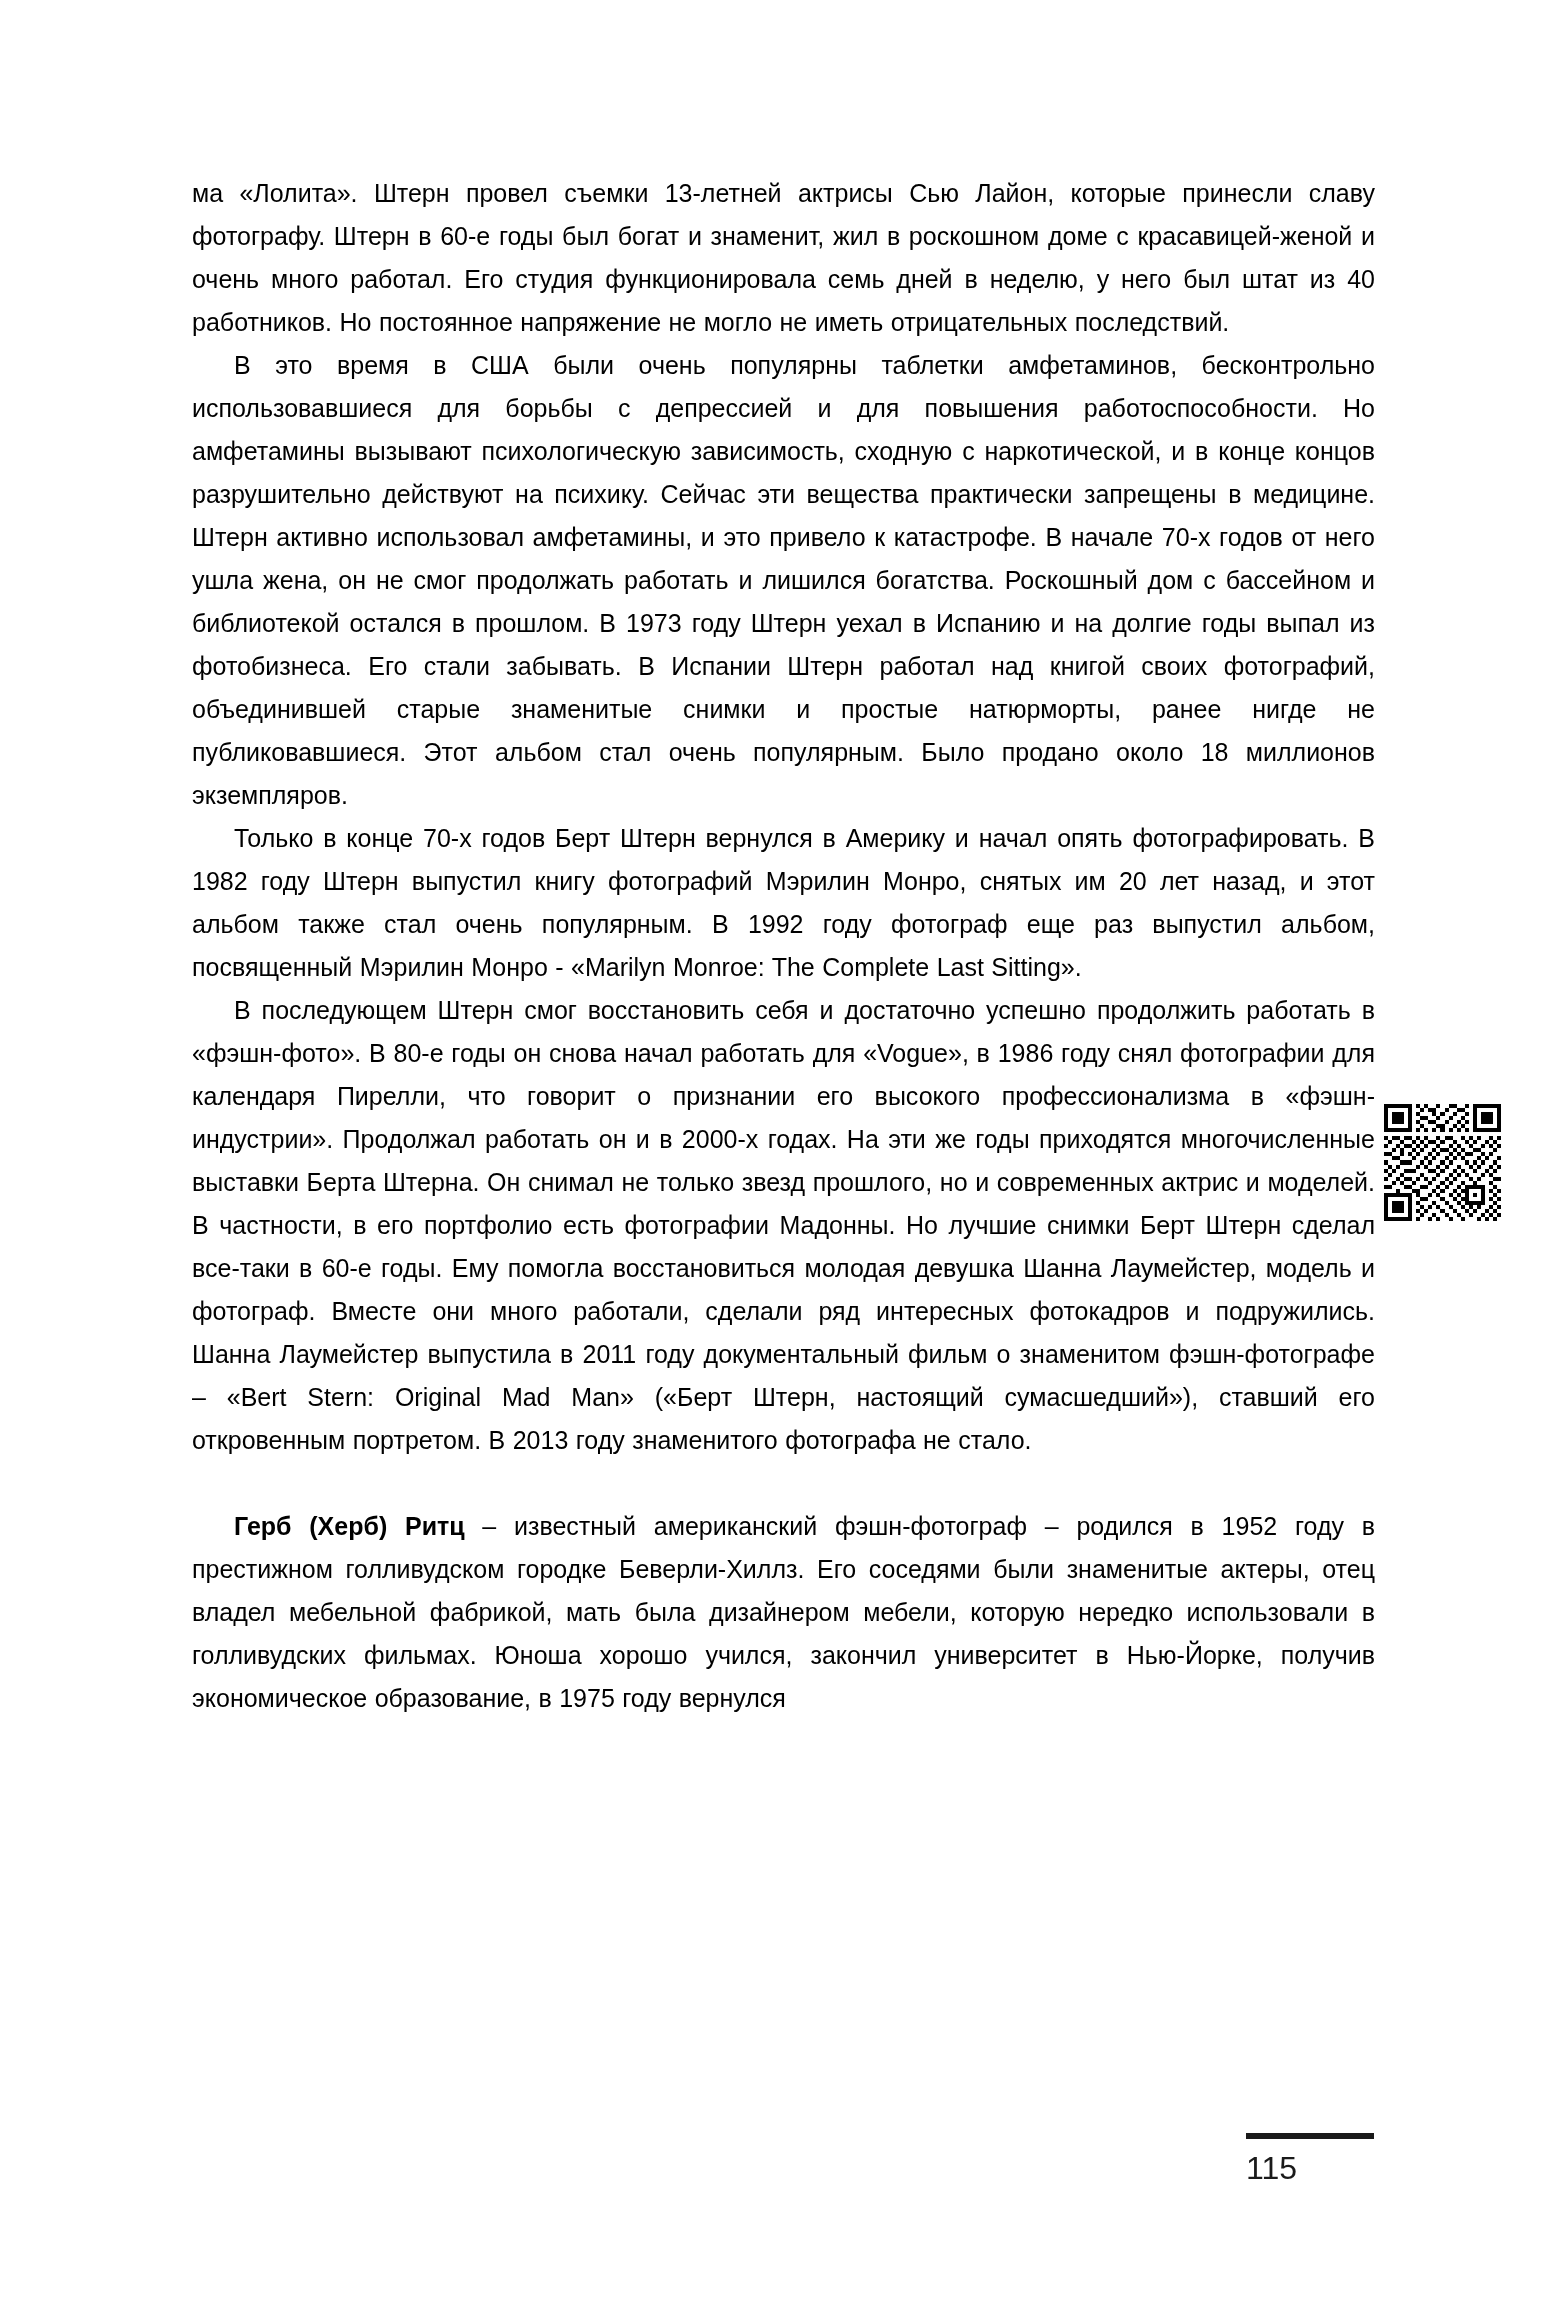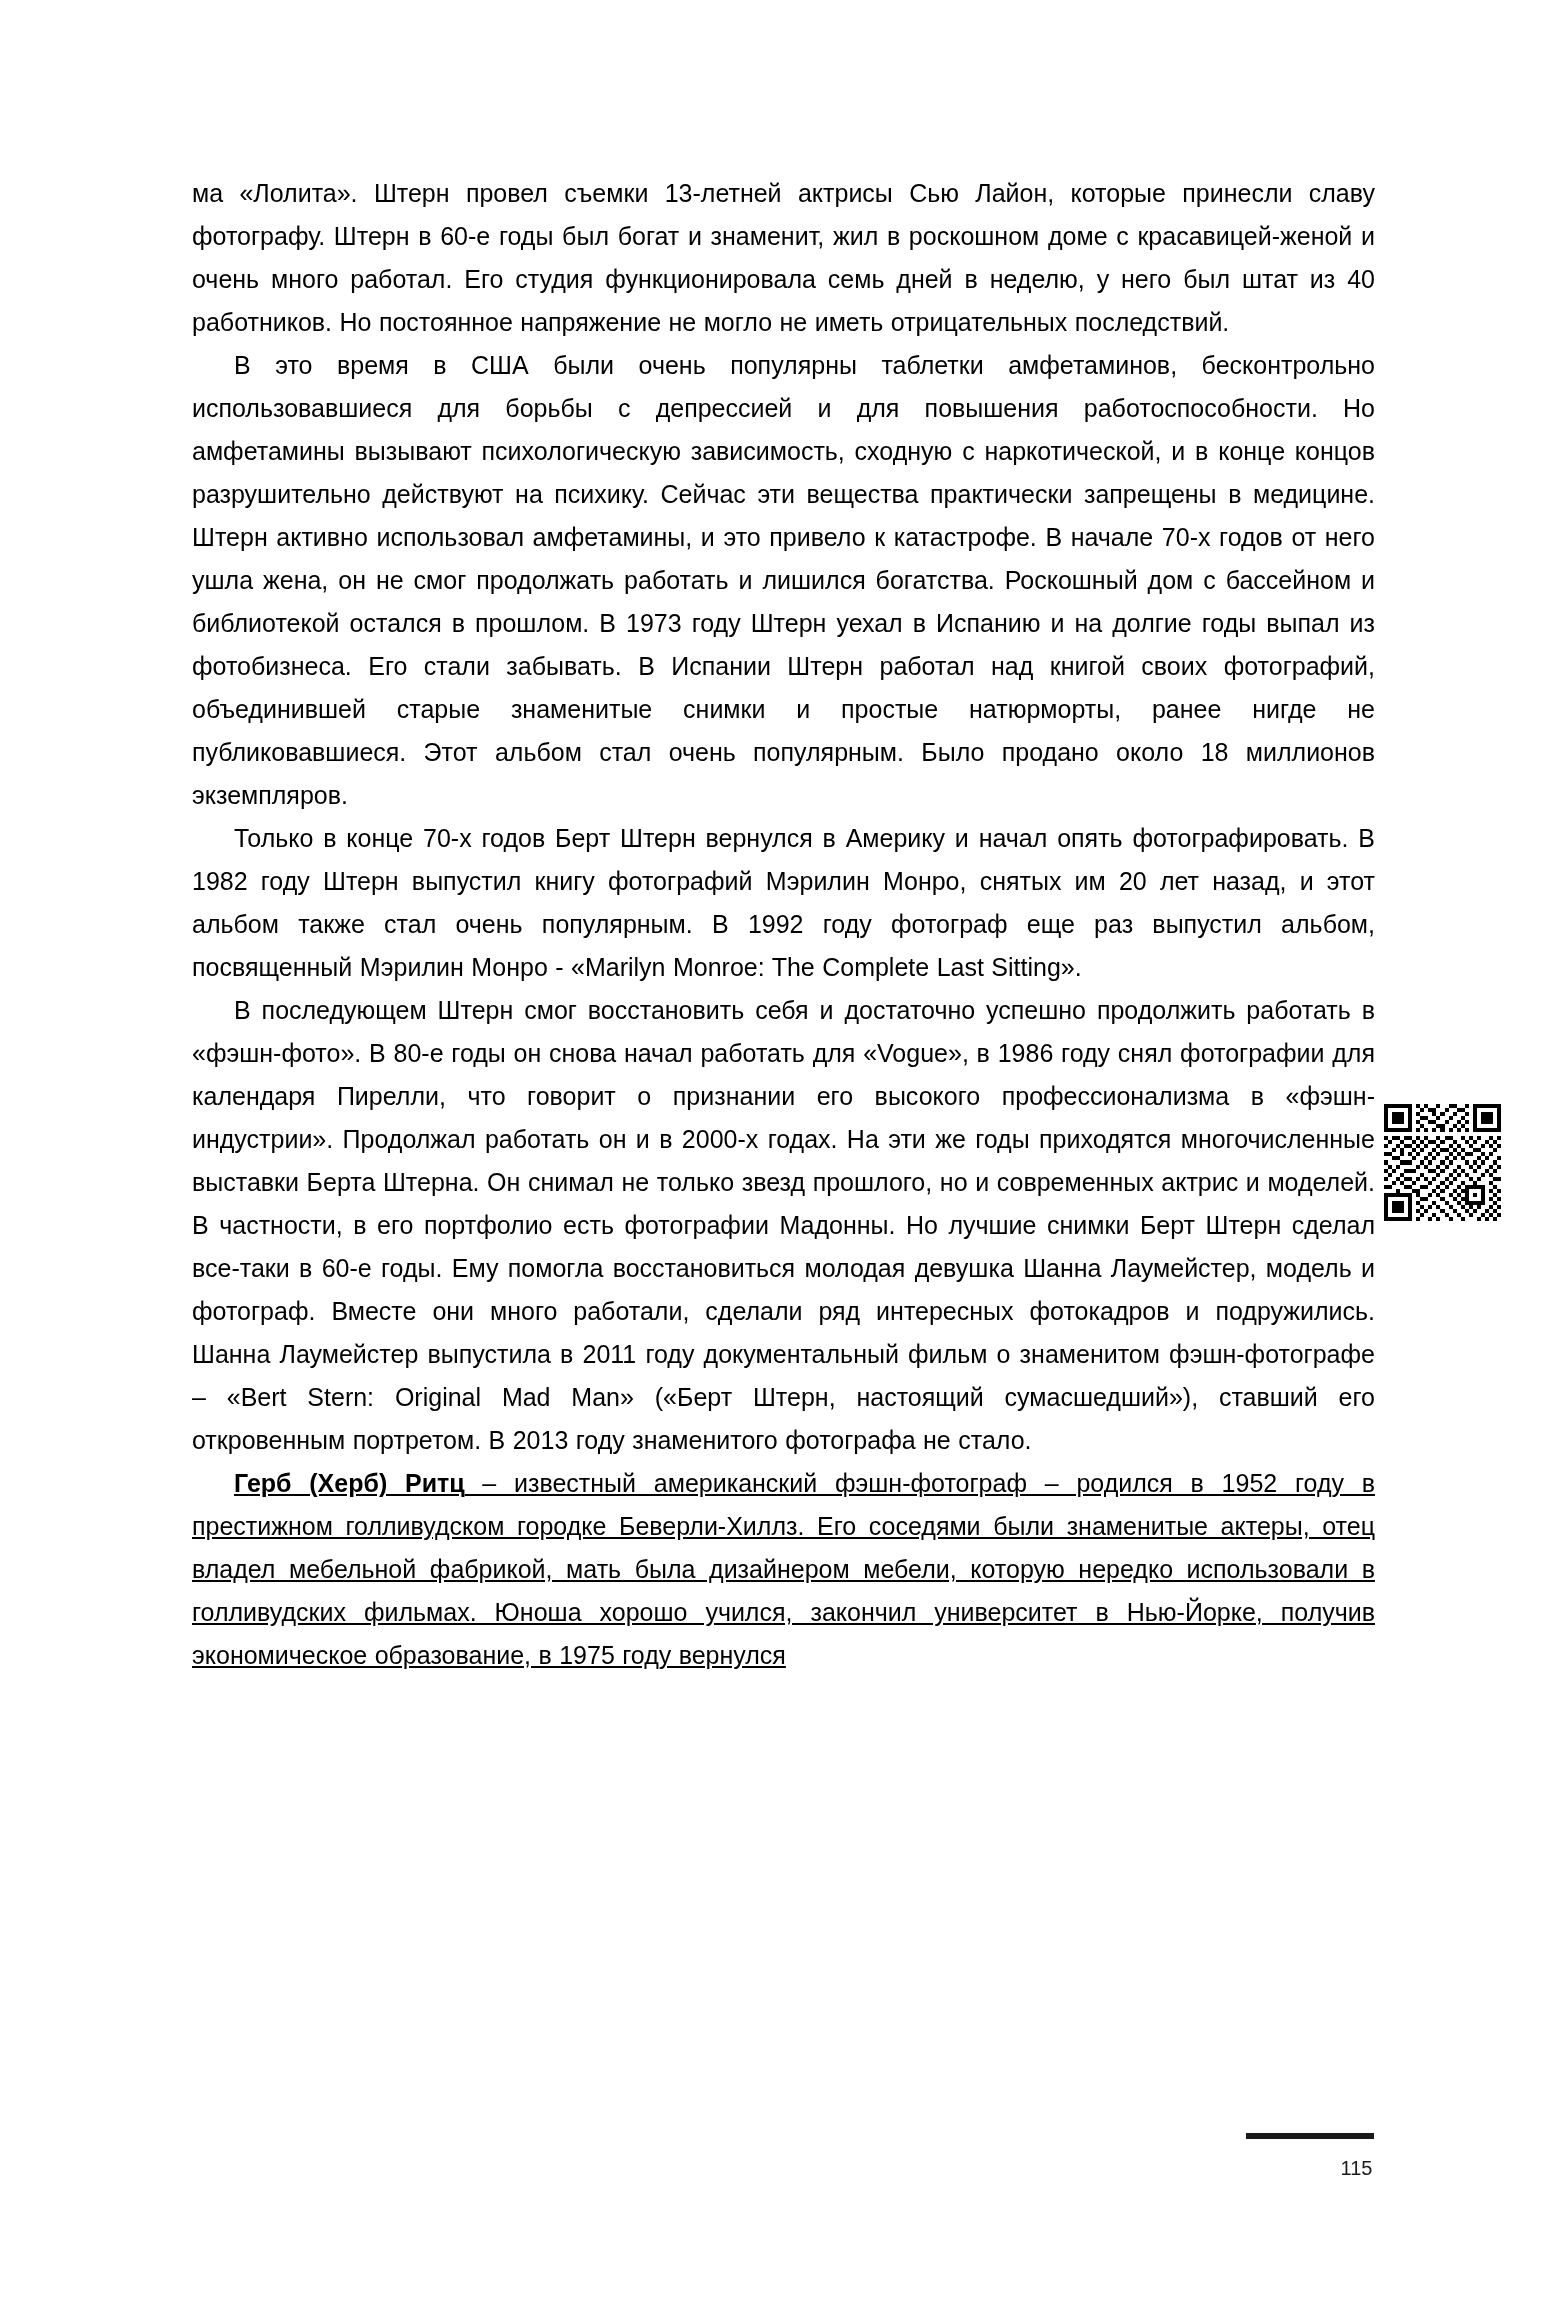--- a/index.html
+++ b/index.html
@@ -31,21 +31,21 @@
     text-justify: inter-word;
     word-spacing: 0.02em;
     letter-spacing: 0px;
     -webkit-hyphens: none;
     hyphens: none;
   }
   p.indent {
     text-indent: 42px;
   }
   p.spaced-before {
-    text-decoration: underline;
+    margin-top: 43px;
   }
   .lead-bold {
     font-weight: bold;
   }
   
   .qr-wrap {
     position: absolute;
     left: 1384px;
     top: 1104px;
     width: 117px;
@@ -65,24 +65,24 @@
     width: 128px;
     text-align: right;
   }
   .footer-rule {
     width: 128px;
     height: 5.6px;
     background: #1a1a1a;
     margin: 0 0 11.2px auto;
   }
   .page-number {
-    font-size: 20px;
+    font-size: 32px;
     line-height: 37px;
     color: #1a1a1a;
-    text-align: right;
+    text-align: left;
     padding-right: 1.6px;
   }
 </style>
 </head>
 <body>
 
 <div class="page">
 
   <div class="text-column">
 

